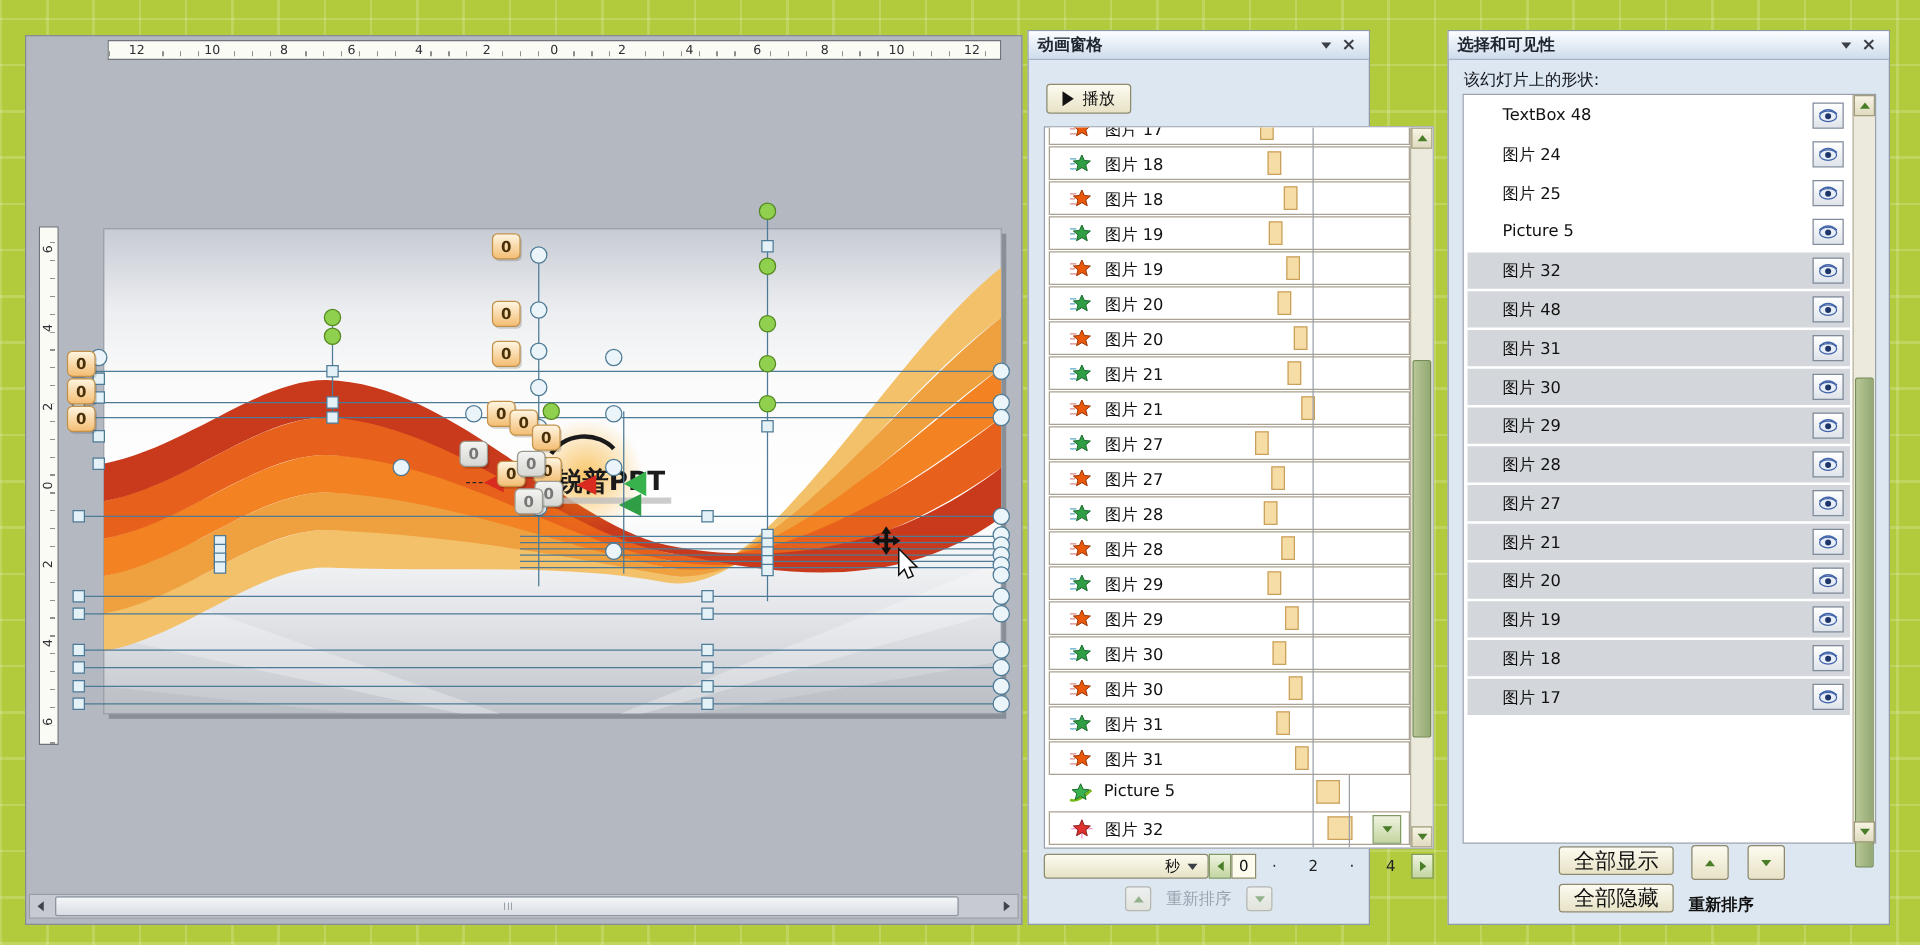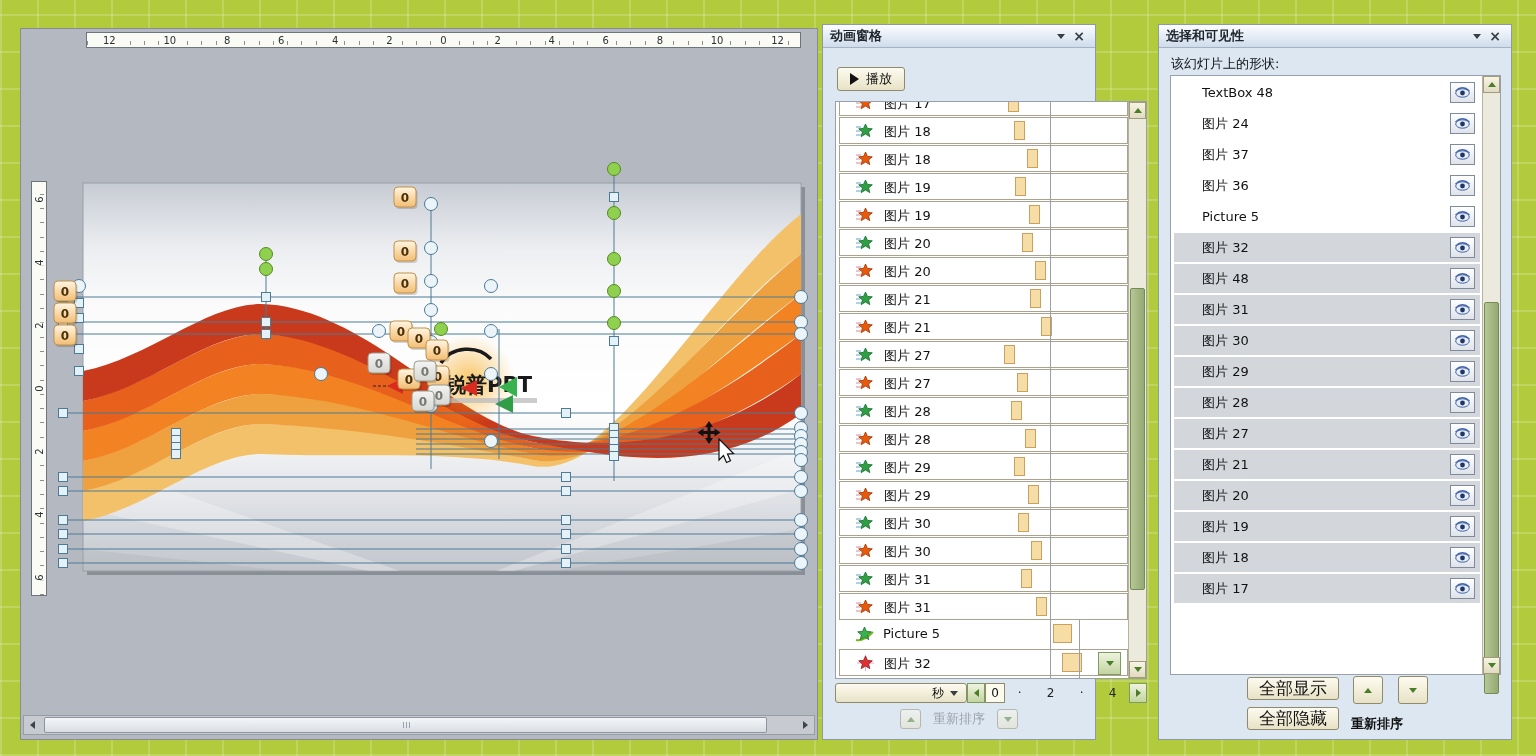--- a/index.html
+++ b/index.html
@@ -655,26 +655,21 @@
         <div class="sel-row"><span class="sel-label">TextBox 48</span><span class="eye-btn"><svg width="17" height="13" viewBox="0 0 17 13">
               <path d="M1.5 5 Q8.5 -1.5 15.5 5" fill="none" stroke="#3f62a8" stroke-width="1.2"></path>
               <ellipse cx="8.5" cy="7" rx="6.8" ry="4.2" fill="#e8eef8" stroke="#3f62a8"></ellipse>
               <circle cx="8.5" cy="7" r="2.4" fill="#1f3668"></circle>
             </svg></span></div>
         <div class="sel-row"><span class="sel-label">图片 24</span><span class="eye-btn"><svg width="17" height="13" viewBox="0 0 17 13">
               <path d="M1.5 5 Q8.5 -1.5 15.5 5" fill="none" stroke="#3f62a8" stroke-width="1.2"></path>
               <ellipse cx="8.5" cy="7" rx="6.8" ry="4.2" fill="#e8eef8" stroke="#3f62a8"></ellipse>
               <circle cx="8.5" cy="7" r="2.4" fill="#1f3668"></circle>
             </svg></span></div>
-        <div class="sel-row"><span class="sel-label">图片 37</span><span class="eye-btn"><svg width="17" height="13" viewBox="0 0 17 13">
-              <path d="M1.5 5 Q8.5 -1.5 15.5 5" fill="none" stroke="#3f62a8" stroke-width="1.2"></path>
-              <ellipse cx="8.5" cy="7" rx="6.8" ry="4.2" fill="#e8eef8" stroke="#3f62a8"></ellipse>
-              <circle cx="8.5" cy="7" r="2.4" fill="#1f3668"></circle>
-            </svg></span></div>
-        <div class="sel-row"><span class="sel-label">图片 36</span><span class="eye-btn"><svg width="17" height="13" viewBox="0 0 17 13">
+        <div class="sel-row"><span class="sel-label">图片 25</span><span class="eye-btn"><svg width="17" height="13" viewBox="0 0 17 13">
               <path d="M1.5 5 Q8.5 -1.5 15.5 5" fill="none" stroke="#3f62a8" stroke-width="1.2"></path>
               <ellipse cx="8.5" cy="7" rx="6.8" ry="4.2" fill="#e8eef8" stroke="#3f62a8"></ellipse>
               <circle cx="8.5" cy="7" r="2.4" fill="#1f3668"></circle>
             </svg></span></div>
         <div class="sel-row"><span class="sel-label">Picture 5</span><span class="eye-btn"><svg width="17" height="13" viewBox="0 0 17 13">
               <path d="M1.5 5 Q8.5 -1.5 15.5 5" fill="none" stroke="#3f62a8" stroke-width="1.2"></path>
               <ellipse cx="8.5" cy="7" rx="6.8" ry="4.2" fill="#e8eef8" stroke="#3f62a8"></ellipse>
               <circle cx="8.5" cy="7" r="2.4" fill="#1f3668"></circle>
             </svg></span></div>
         <div class="sel-row selected"><span class="sel-label">图片 32</span><span class="eye-btn"><svg width="17" height="13" viewBox="0 0 17 13">

